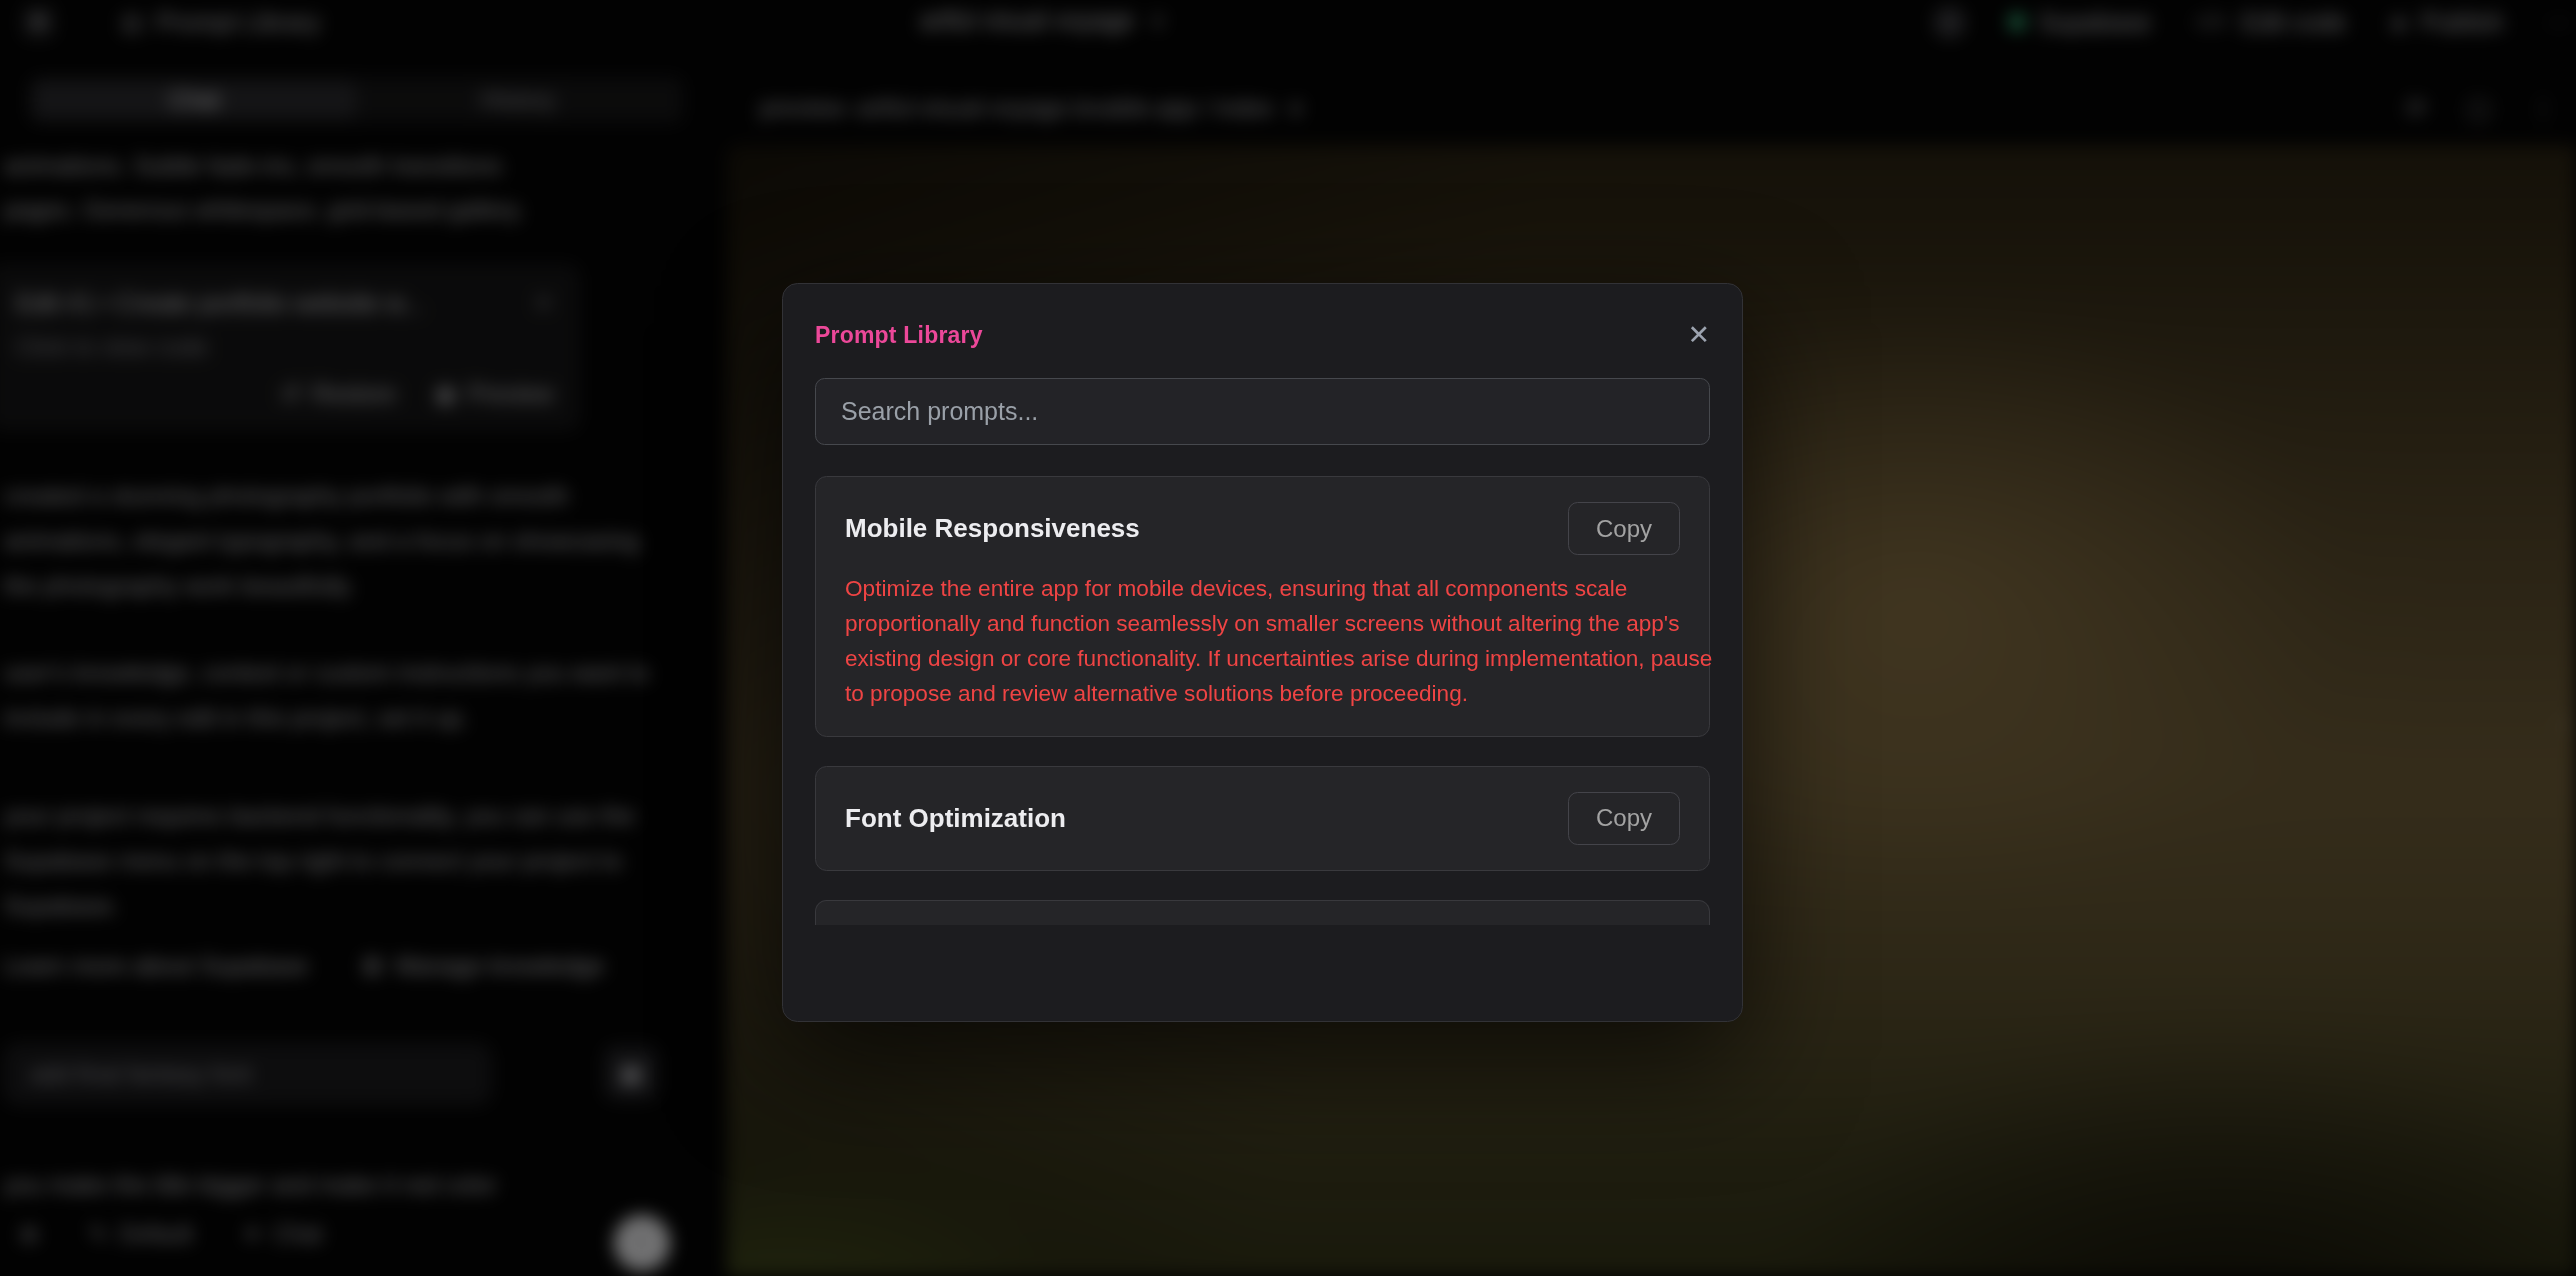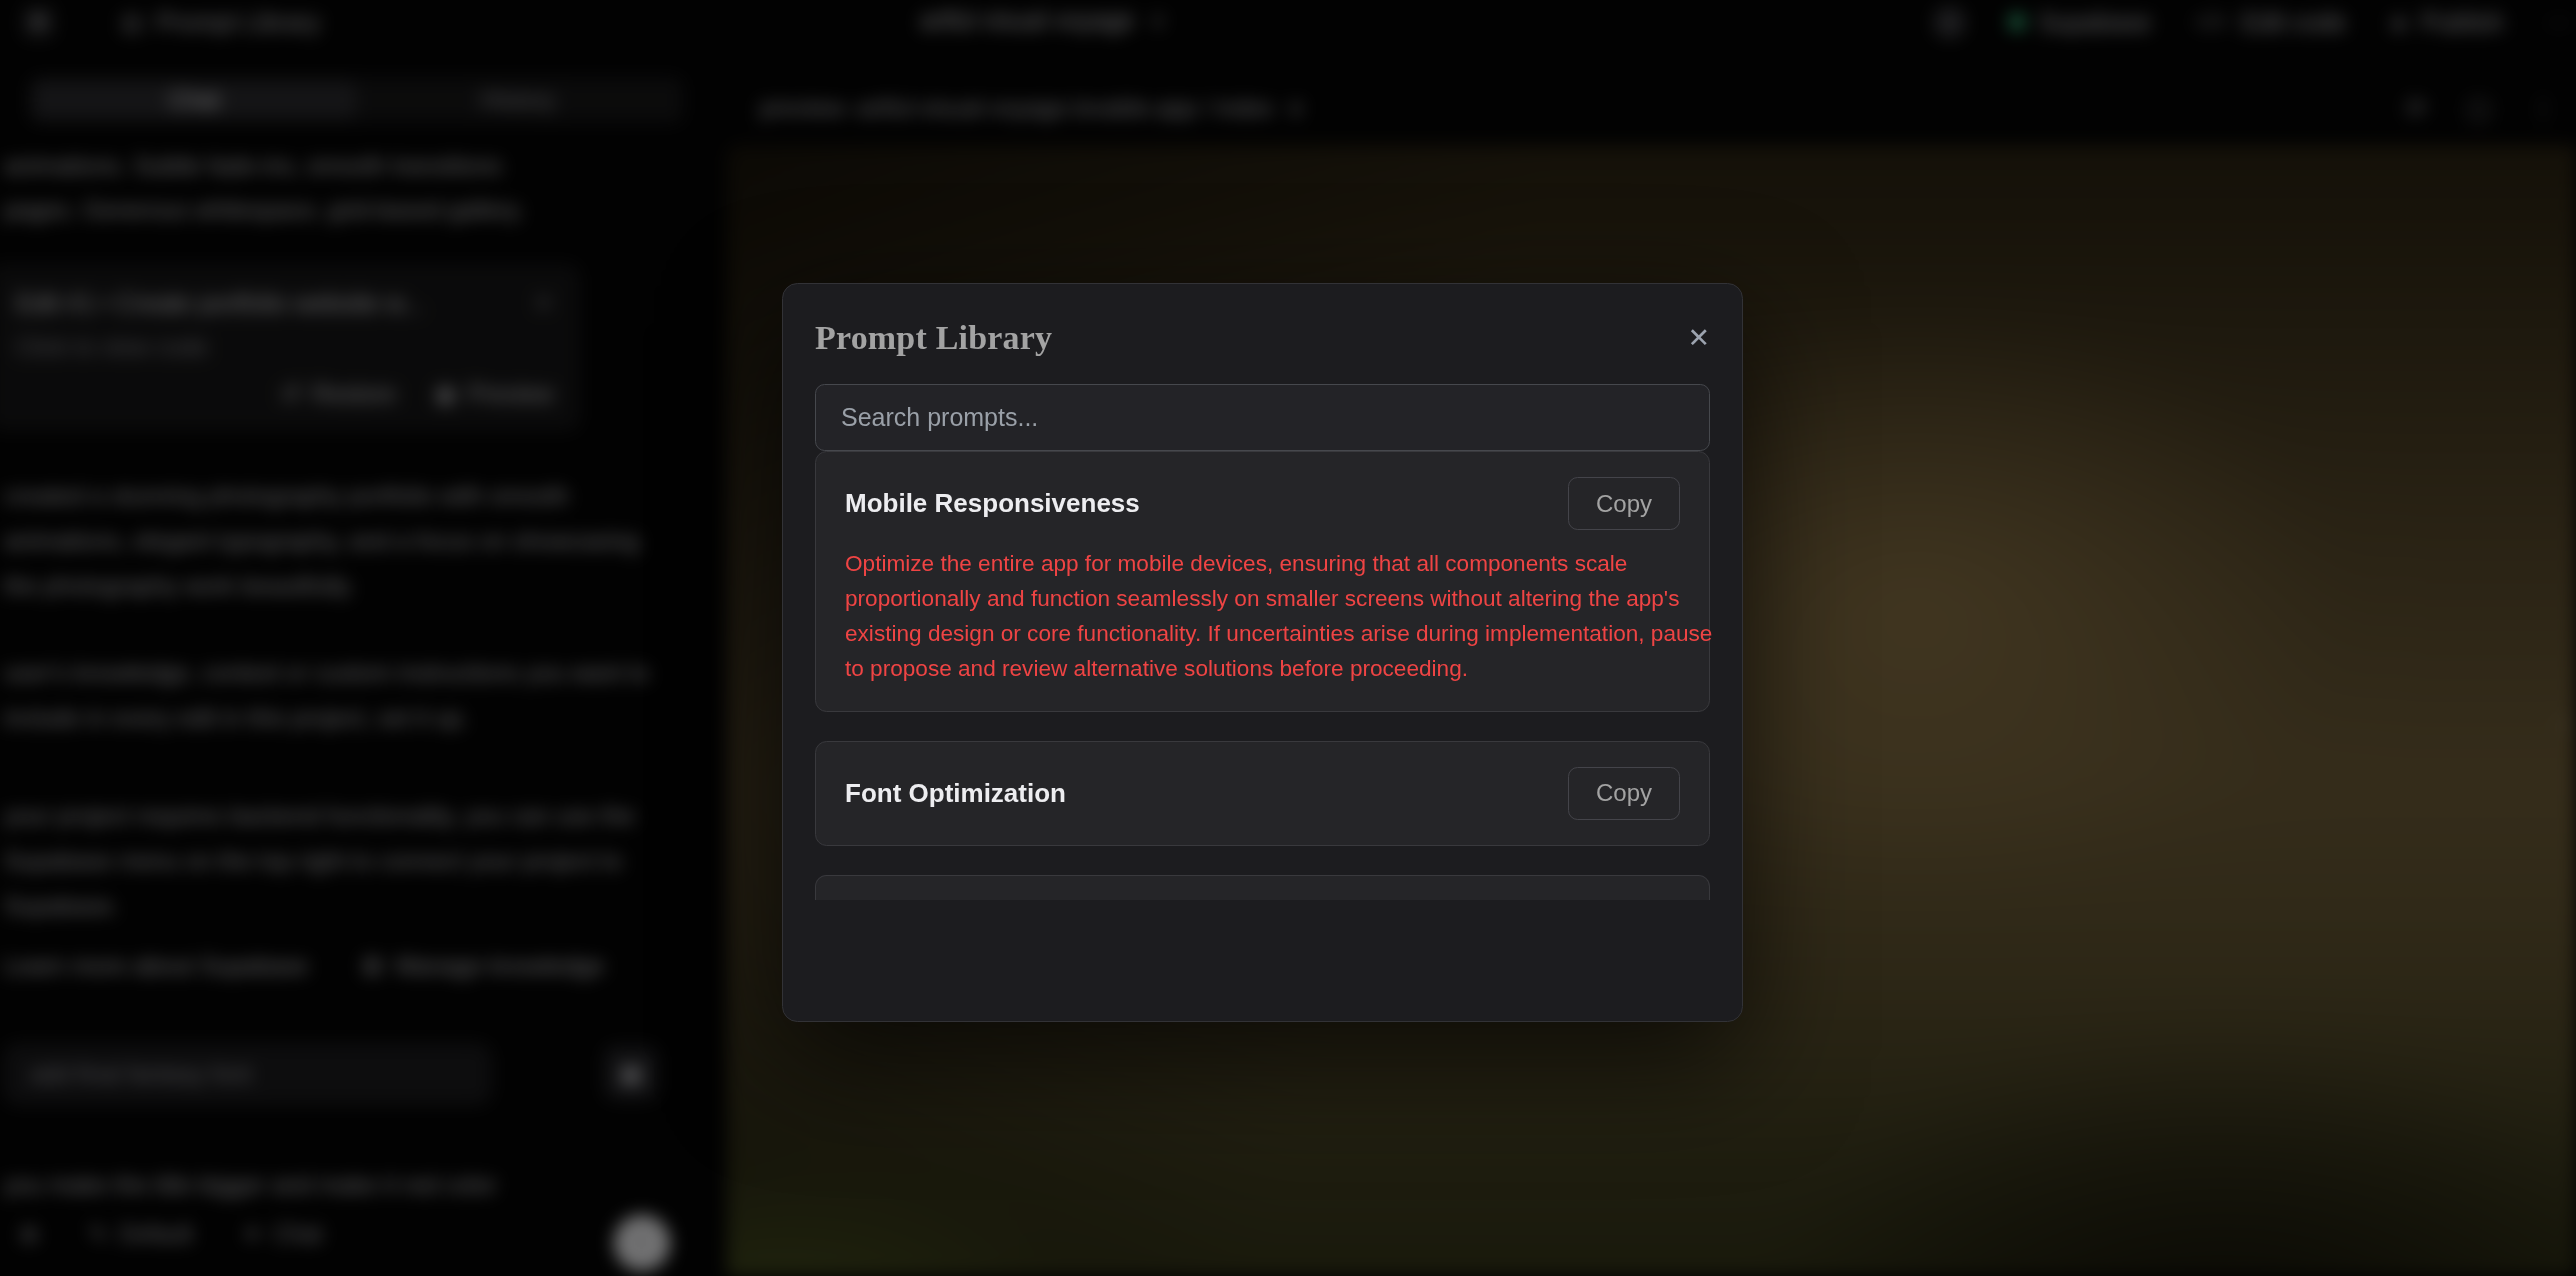--- a/index.html
+++ b/index.html
@@ -79,28 +79,28 @@
                   color:rgba(255,255,255,.22); }
 
   
   .dim { position:absolute; inset:0; background:rgba(0,0,0,.50); }
 
   
   .modal { position:absolute; left:782px; top:283px; width:961px; height:739px;
            background:#1c1c1f; border:1px solid #323236; border-radius:15.4px;
            box-shadow:0 39px 116px rgba(0,0,0,.7); padding:0 32px; overflow:hidden; }
   .modal-head { padding-top:35px; display:flex; align-items:center; justify-content:space-between; }
-  .modal-title { font-size:34px; font-weight:700; color:#a3a3a3; letter-spacing:0.2px;font-family:Liberation Serif, serif; }
+  .modal-title { font-size:23px; font-weight:700; color:#ec4899; letter-spacing:0.2px; }
   .modal-close { color:#9ca3af; font-size:27px; cursor:pointer; }
   .search { margin-top:27px; width:100%; height:67px; background:#232327;
             border:1px solid #46484d; border-radius:9.6px; padding:0 25px;
             font-size:25px; color:#e5e5e8; outline:none;
             font-family:"Liberation Sans", sans-serif; }
   .search::placeholder { color:#9aa0a8; }
-  .cards { display:flex; flex-direction:column; gap:29px; }
+  .cards { margin-top:31px; display:flex; flex-direction:column; gap:29px; }
   .pcard { background:#252528; border:1px solid #39393d; border-radius:11.6px;
            padding:25px 29px 25px; }
   .pcard-head { display:flex; align-items:center; justify-content:space-between; }
   .pcard-title { font-size:26px; font-weight:700; color:#ededf0; }
   .copy-btn { padding:11.6px 27px; border:1px solid #44444a; border-radius:9.6px;
               background:transparent; color:#a3a3a3; font-size:24px;
               font-family:"Liberation Sans", sans-serif; cursor:pointer; }
   .pcard-body { margin-top:15.4px; font-size:22.6px; line-height:35px; color:#ef4444; width:868px; }
   .pcard-stub { height:25px; background:#252528; border:1px solid #39393d;
                 border-bottom:none; border-radius:11.6px 11.6px 0 0; }

